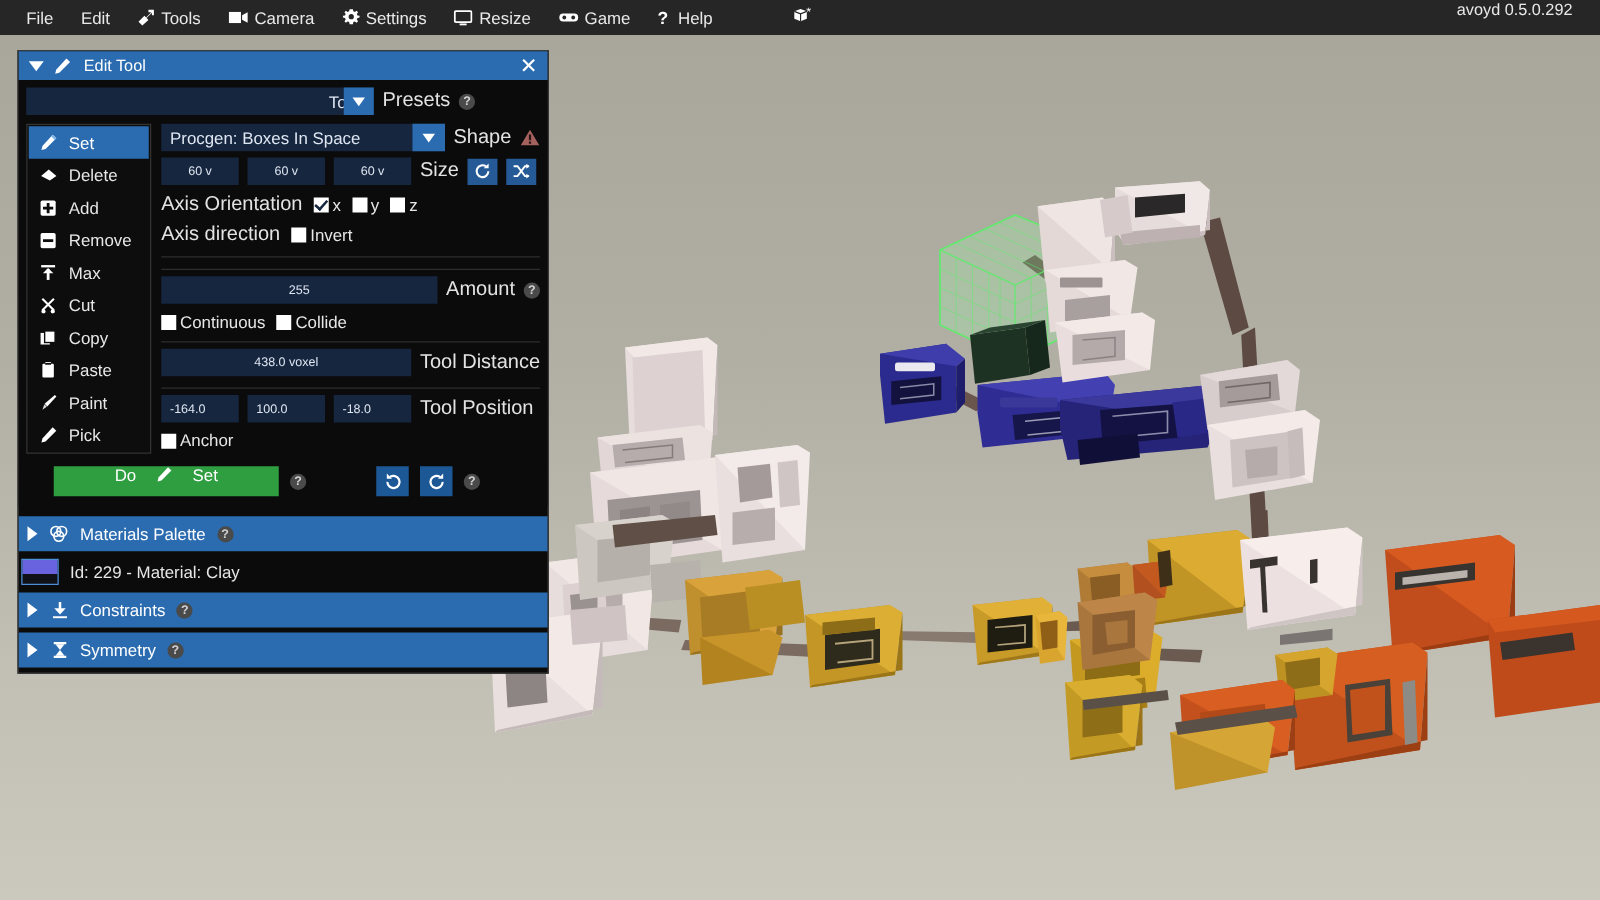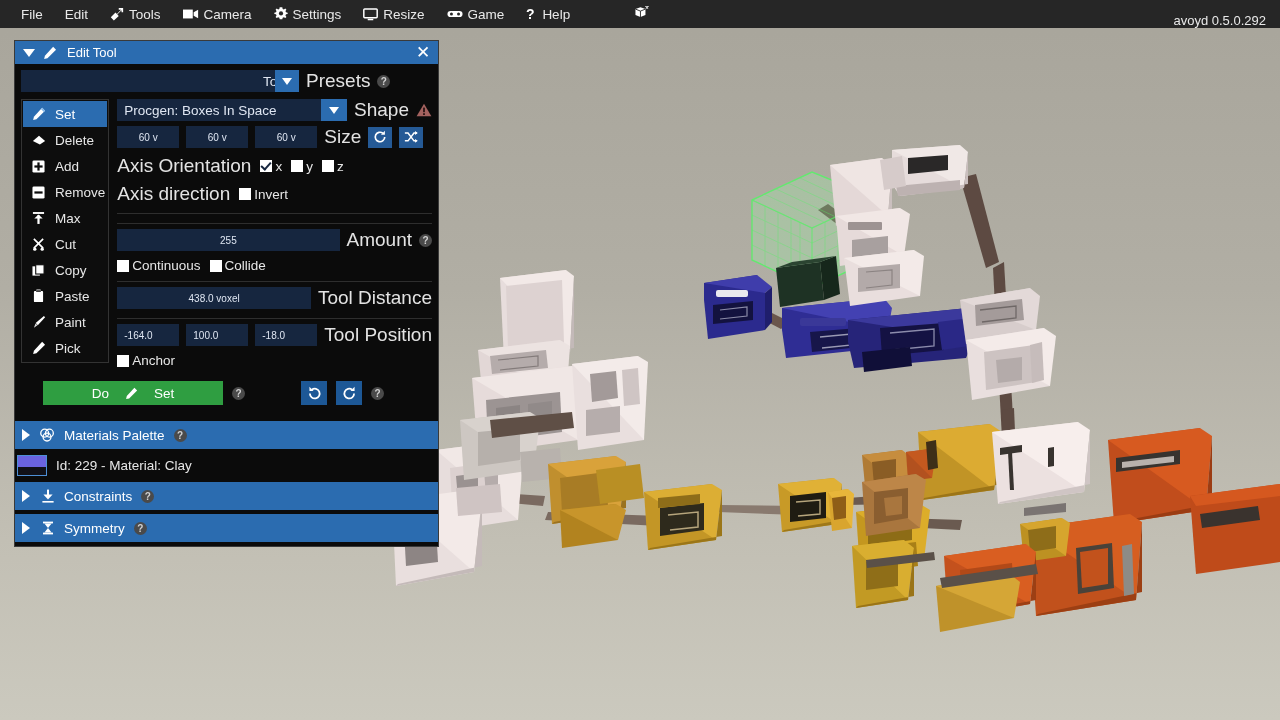--- a/index.html
+++ b/index.html
@@ -36,22 +36,22 @@
     cursor: default; white-space: nowrap;
   }
   .menu-ico { display: inline-flex; align-items: center; }
   .menu-ico svg { display: block; }
   #menu-center {
     position: absolute; left: 50%; top: 0;
     transform: translateX(-50%);
     height: 28px; display: flex; align-items: center;
   }
   #menu-right {
-    position: absolute; right: 14px; top: 0;
-    height: 28px; display: flex; align-items: flex-end;
+    position: absolute; right: 22px; top: 0;
+    height: 28px; display: flex; align-items: flex-start;
     font-size: 13px; color: #e9e9e9;
   }
 
   
   #edit-panel {
     position: absolute; left: 14px; top: 40px;
     width: 425px;
     background: #0b0b0b;
     border: 1px solid #3a3a3a;
     z-index: 30;
@@ -97,21 +97,21 @@
     padding-left: 7px; font-size: 13.5px;
     position: relative;
     justify-content: flex-end;
   }
   .preset-drop {
     position: absolute; right: 0; top: 0;
     width: 24px; height: 22px; background: #2b6cb0;
     display: flex; align-items: center; justify-content: center;
   }
   .preset-drop .tri-down { border-top-width: 7px; border-left-width: 5.5px; border-right-width: 5.5px; margin: 0; }
-  .lbl { color: #e3e3e3; font-size: 19px; white-space: nowrap; }
+  .lbl { color: #e3e3e3; font-size: 16px; white-space: nowrap; }
 
   .help {
     width: 13px; height: 13px; border-radius: 50%;
     background: #4a4a4a; color: #d2d2d2;
     font-size: 10px; line-height: 13px; text-align: center;
     display: inline-block; font-weight: bold; cursor: pointer;
     flex: 0 0 auto;
   }
 
   
@@ -177,21 +177,21 @@
   .chkgrp { display: inline-flex; align-items: center; gap: 3px; }
   .axisrow { display: flex; align-items: center; gap: 9px; margin: 2px 0 4px 0; font-size: 13.5px; }
 
   .sep { height: 1px; background: #2e2e2e; margin: 4px 0 5px 0; }
 
   .pos-fld { width: 62px; }
 
   .do-row { display: flex; align-items: center; gap: 9px; margin-top: 9px; padding-left: 22px; }
   .do-btn {
     width: 180px; height: 24px; background: #2f9e41;
-    display: flex; align-items: center; justify-content: center; gap: 16px;
+    display: flex; align-items: flex-start; justify-content: center; gap: 16px;
     color: #ffffff; font-size: 13.5px; cursor: pointer;
   }
   .undo-btn {
     width: 26px; height: 24px; background: #1d5896;
     display: flex; align-items: center; justify-content: center; cursor: pointer;
   }
   .spacer-do { width: 38px; }
 
   
   .sections { margin-top: 8px; }

